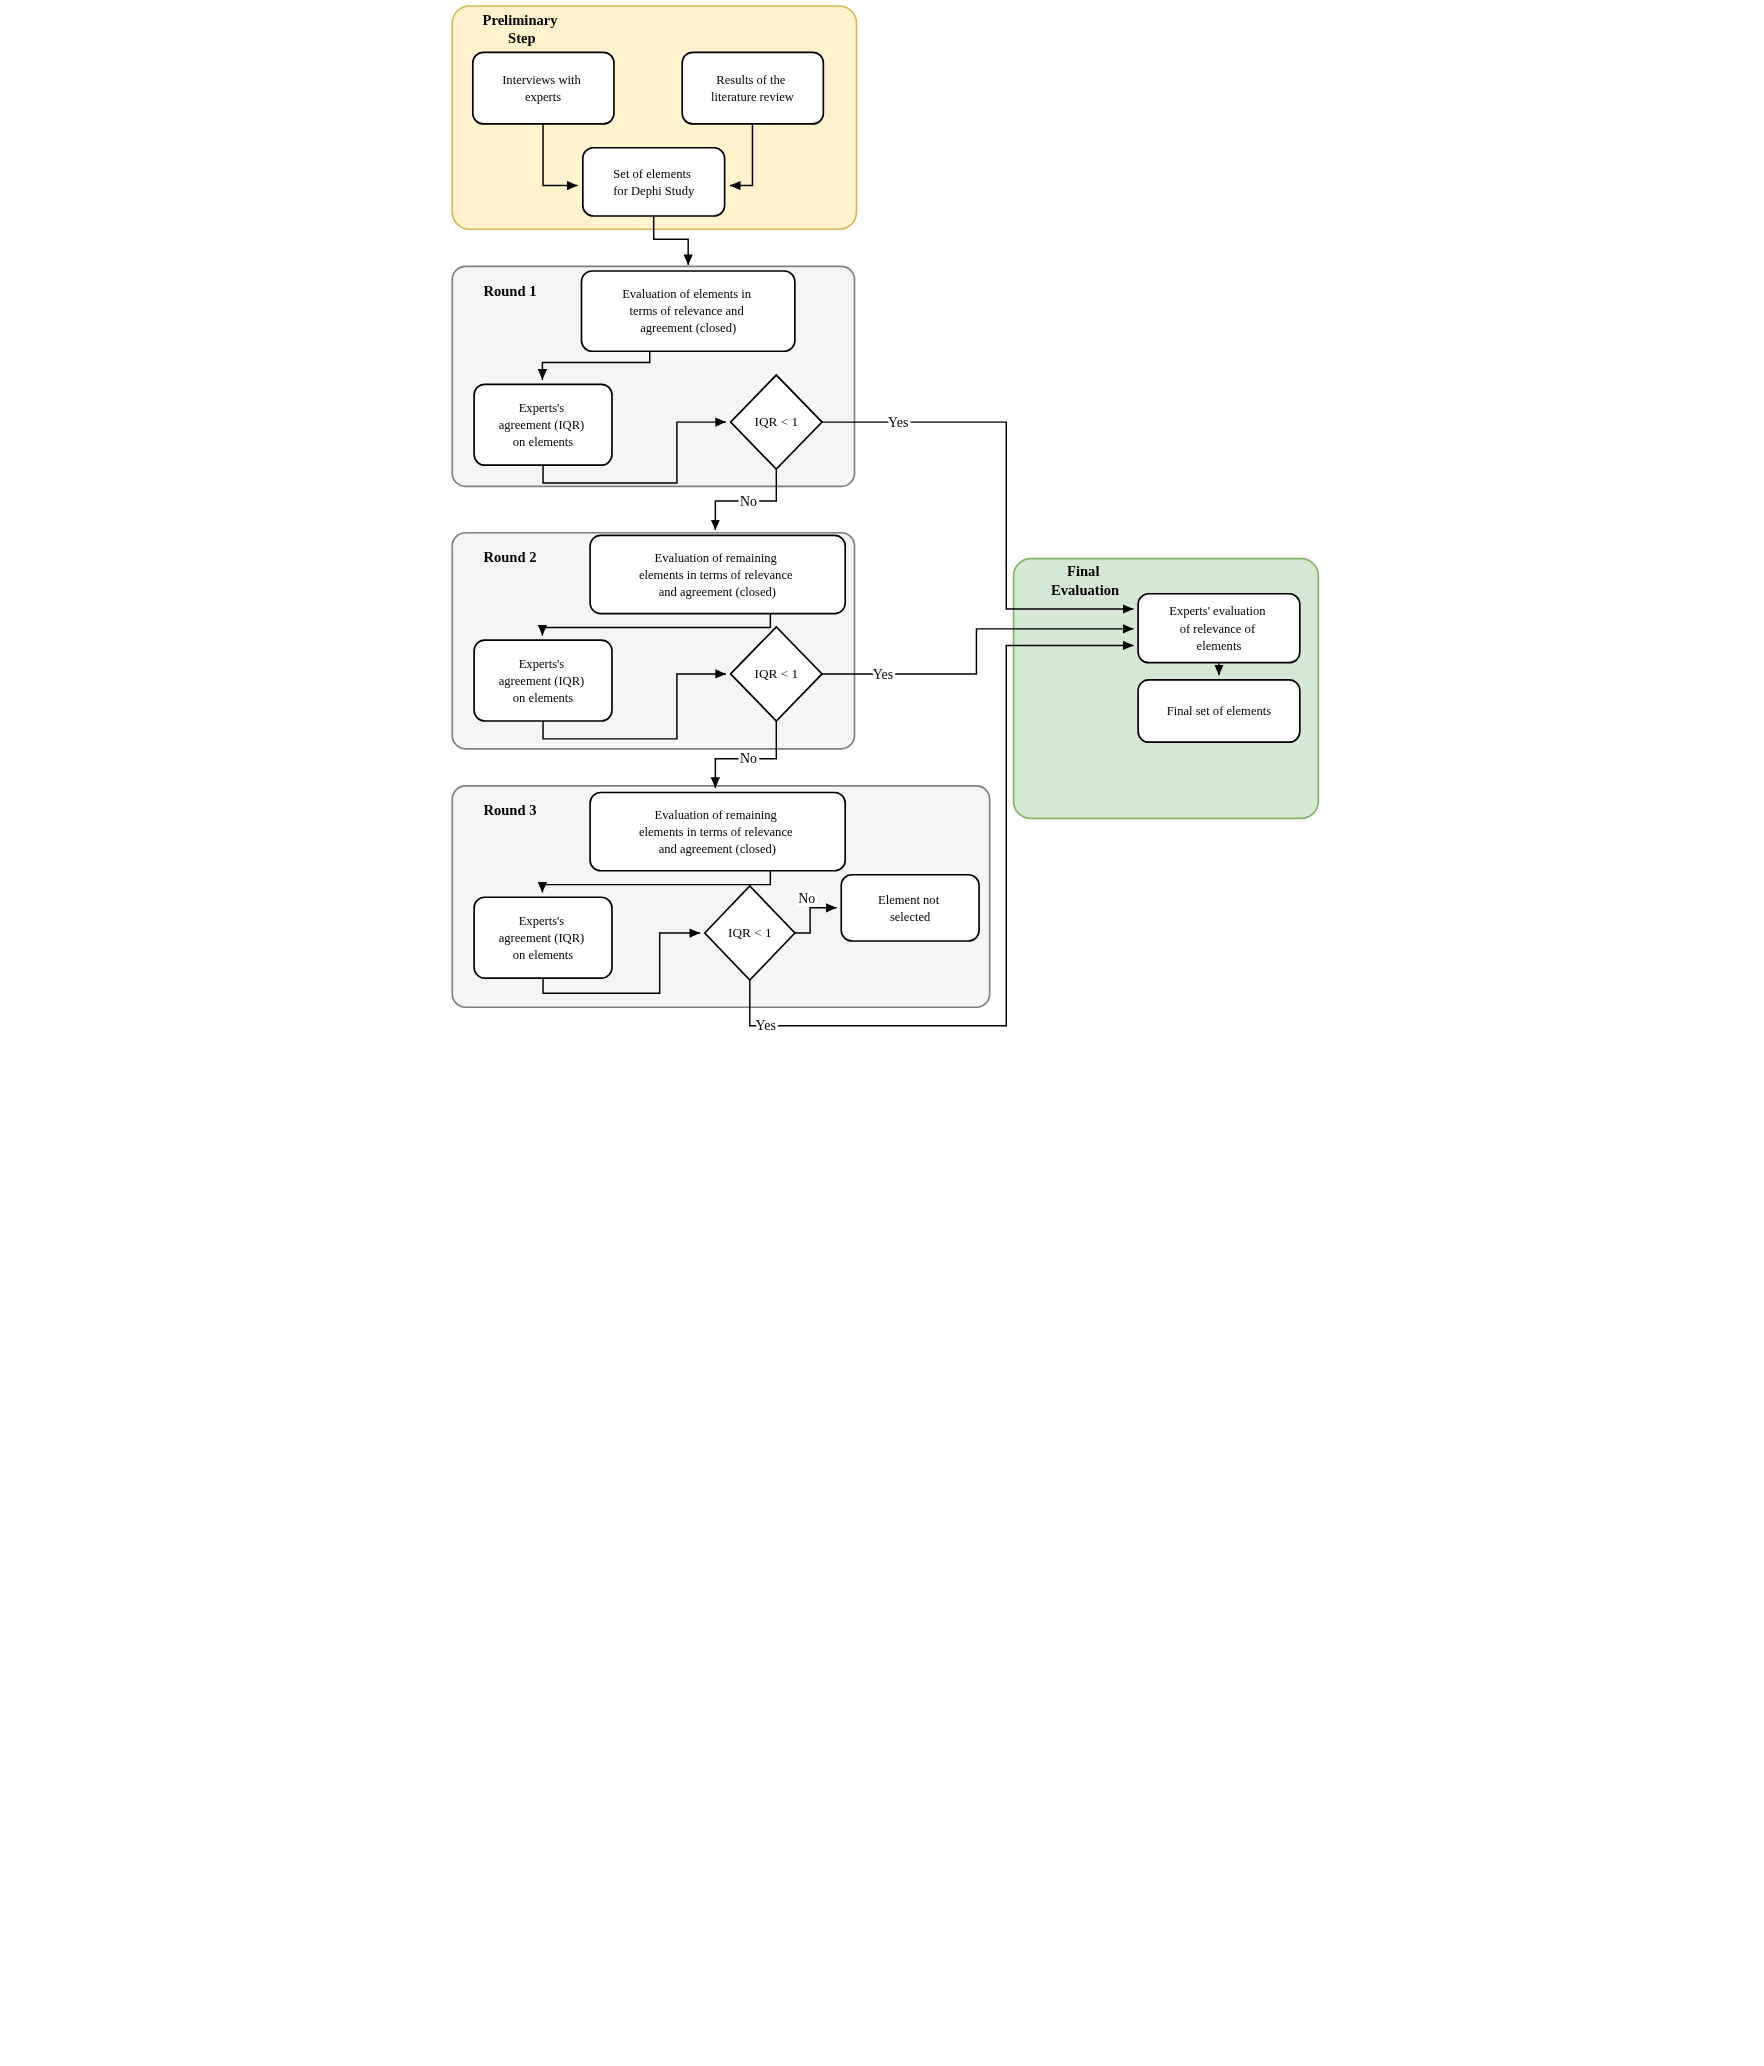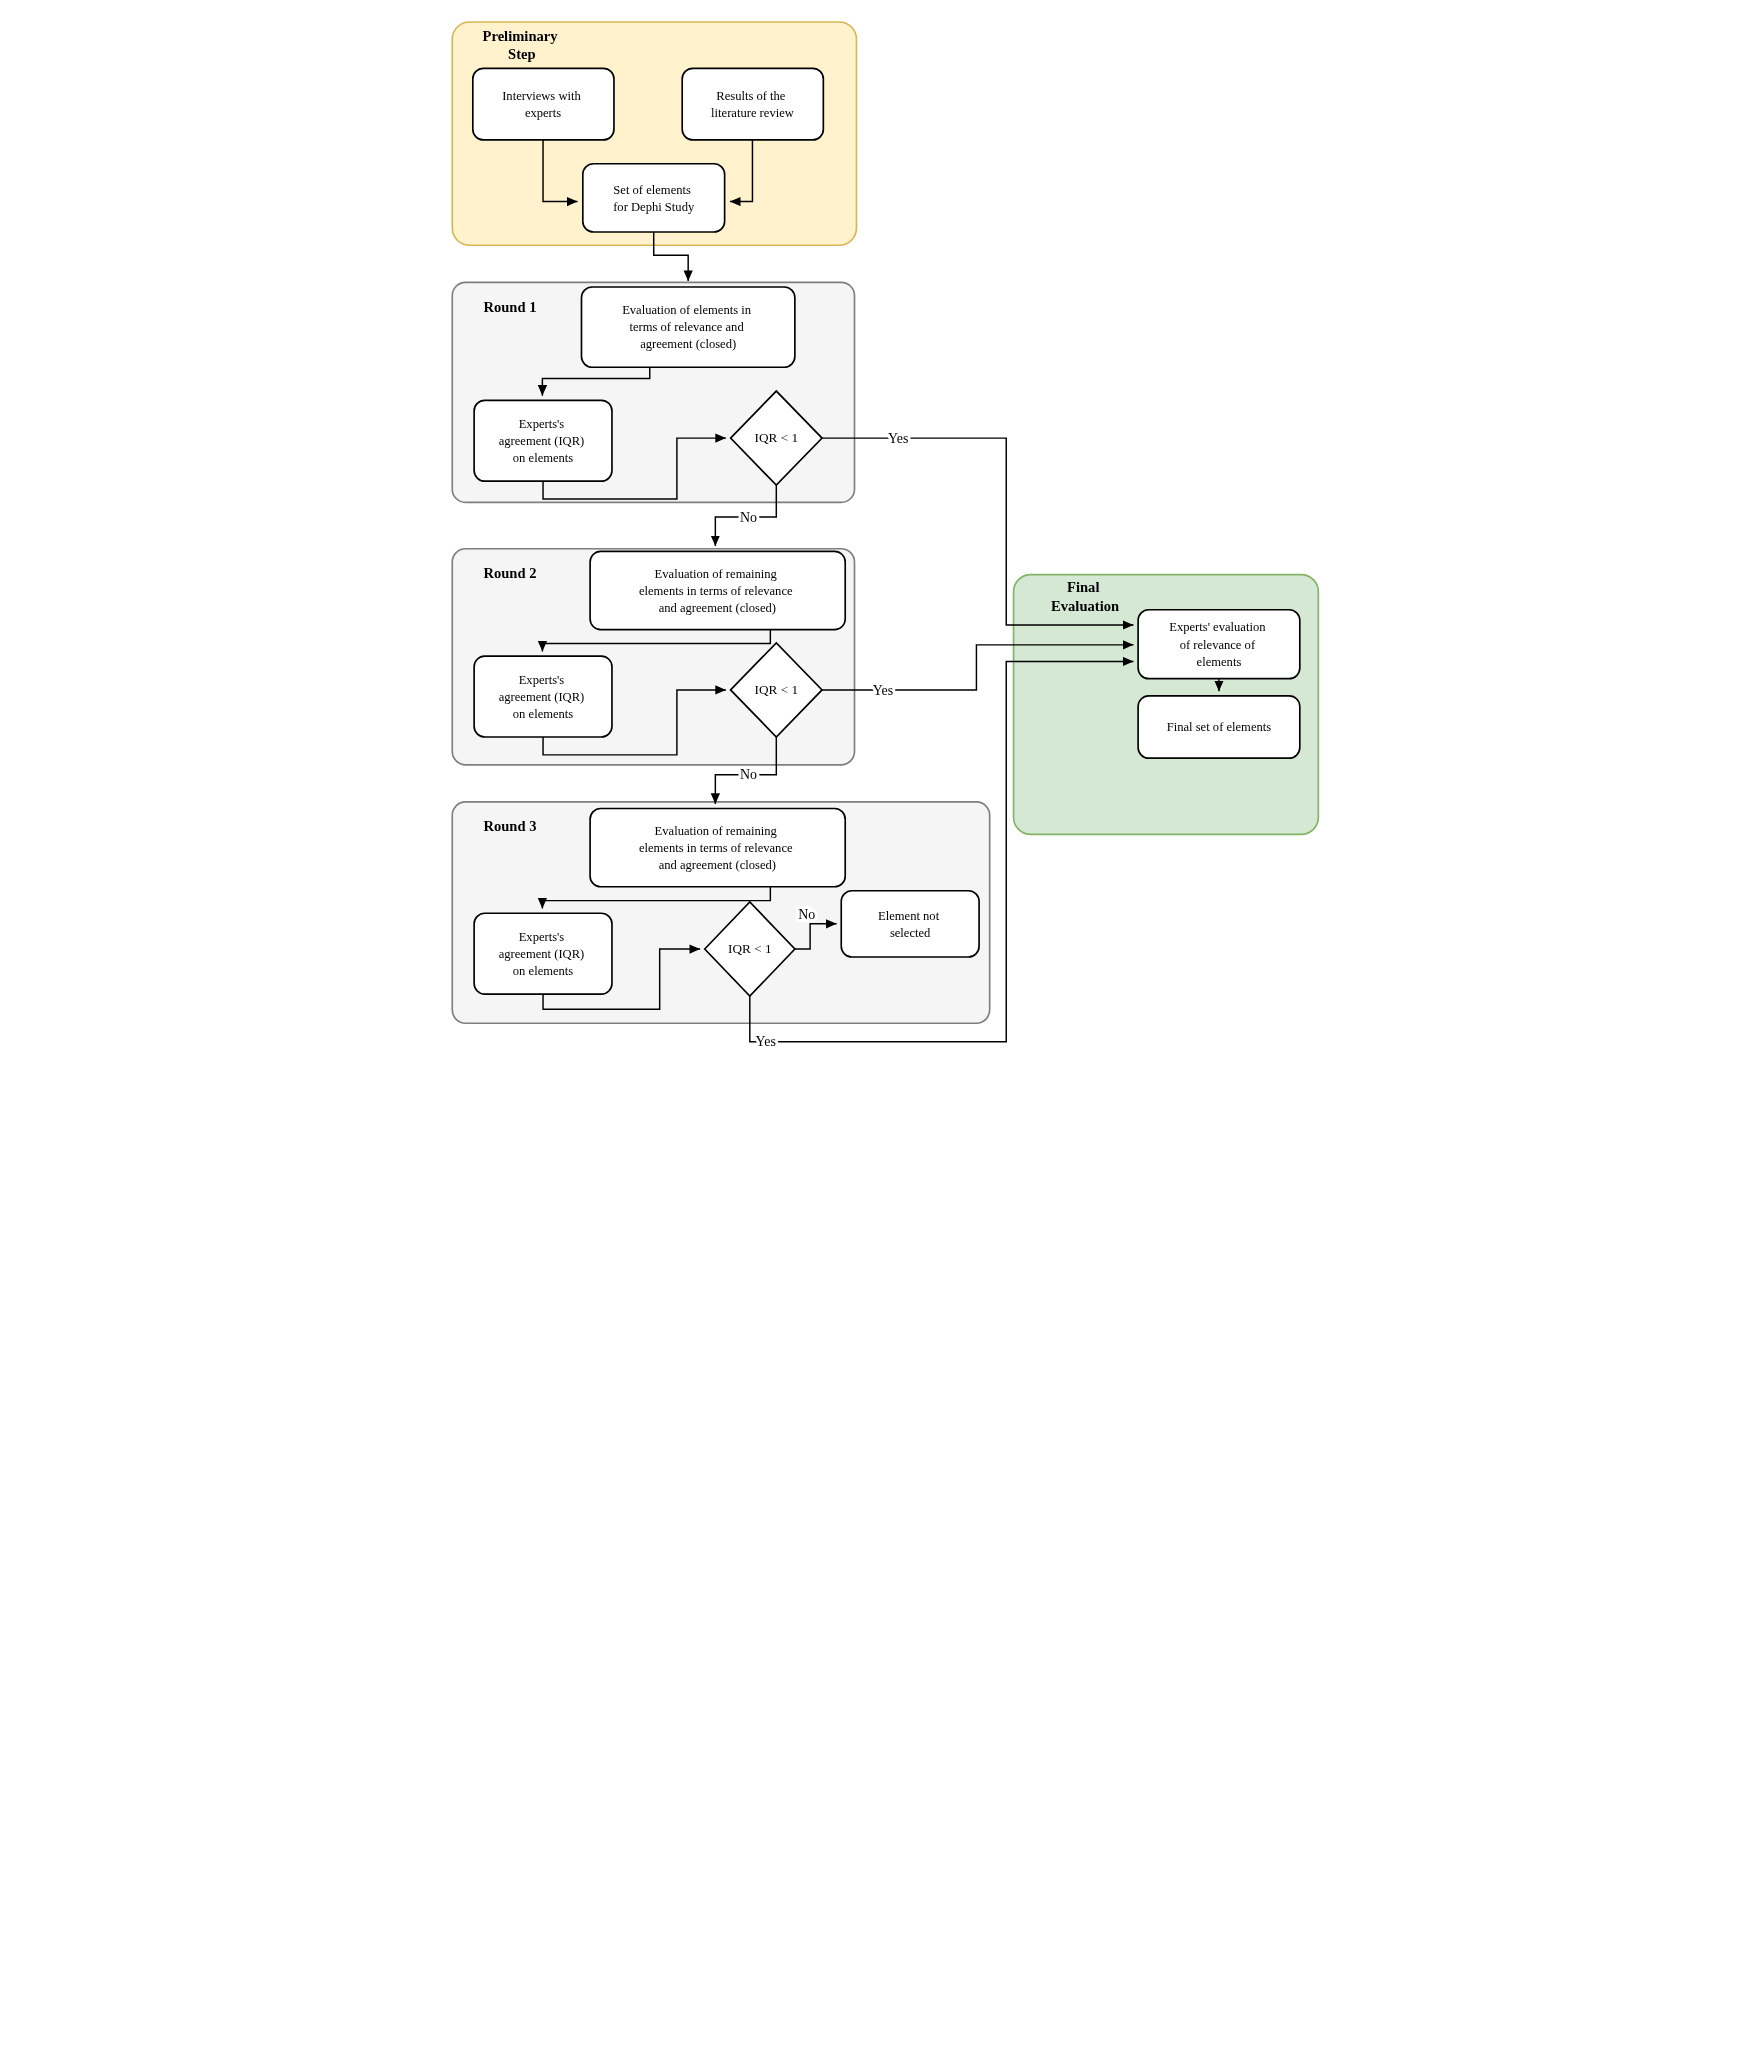--- a/index.html
+++ b/index.html
@@ -1,16 +1,16 @@
 <!DOCTYPE html>
 <html style="font-size:10.6px"><head>
 <meta charset="utf-8">
 <style>
   html, body { margin: 0; padding: 0; background: #ffffff; }
-  .diagram-wrap { width: 100%; max-width: 882px; margin: 16px auto; }
+  .diagram-wrap { width: 100%; max-width: 882px; margin: 0 auto; }
   svg { display: block; width: 100%; height: auto; }
   text {
     font-family: "Liberation Serif", "DejaVu Serif", serif;
     fill: #000000;
   }
   .node-text { font-size: 19px; }
   .decision-text { font-size: 20px; }
   .group-title { font-size: 22px; font-weight: bold; }
   .edge-label {
     font-size: 21px;

